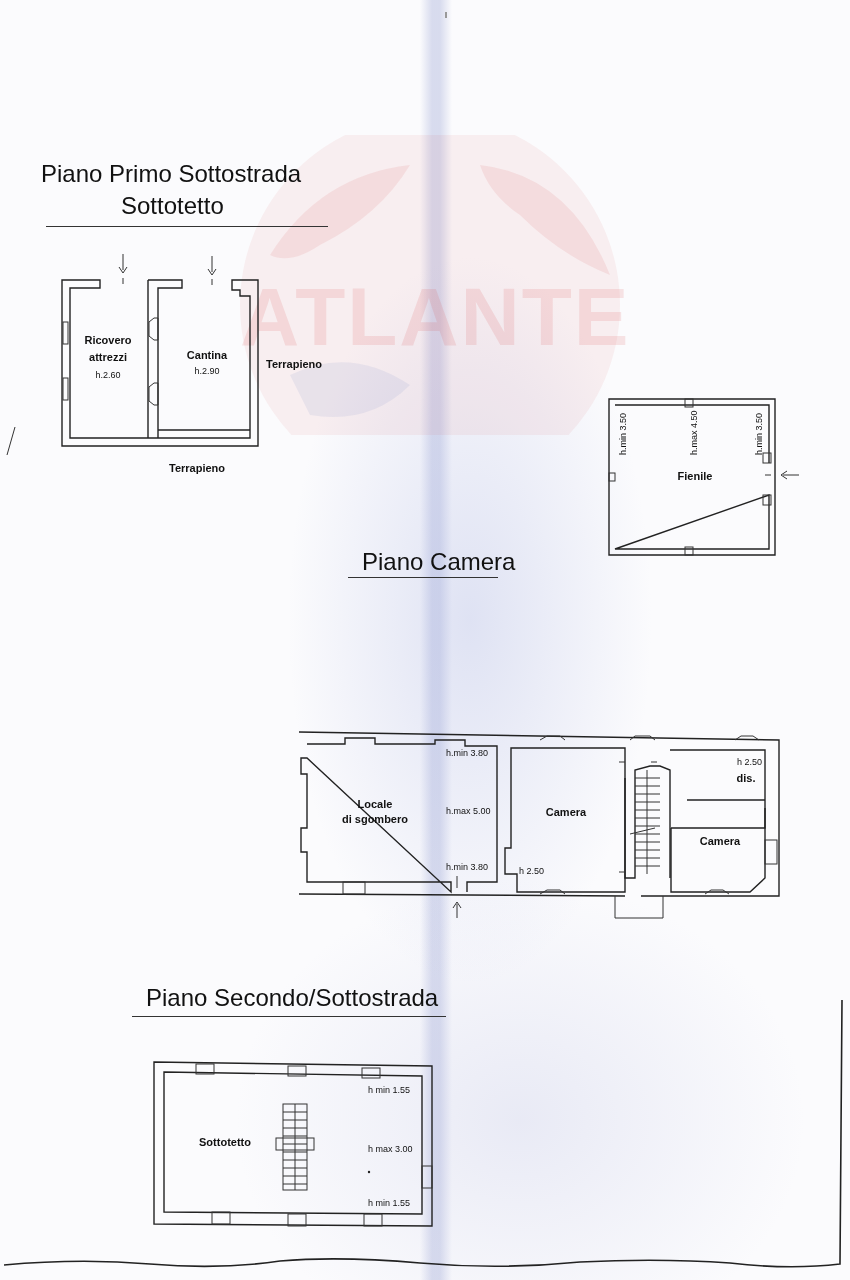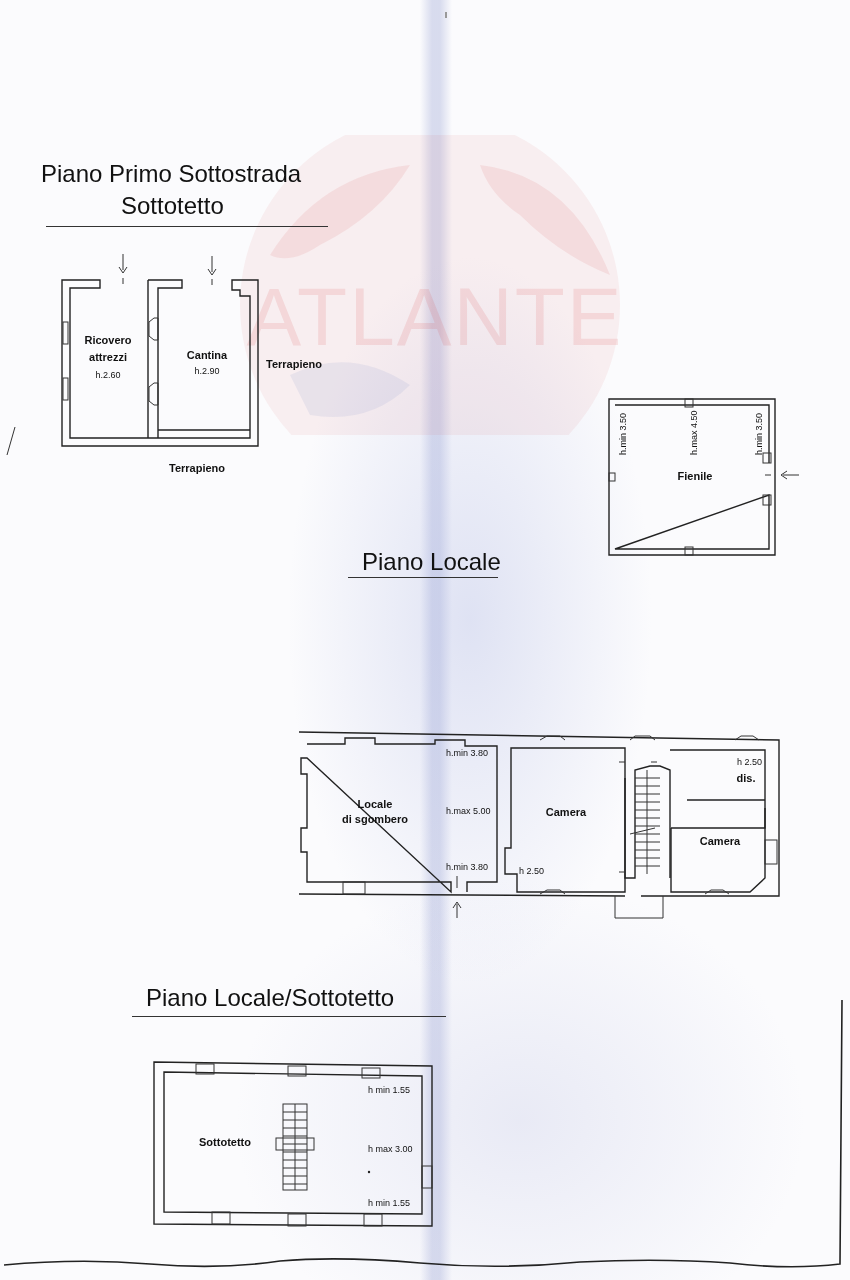--- a/index.html
+++ b/index.html
@@ -11,22 +11,22 @@
   }
   .scan-shade {
     position: absolute; inset: 0; pointer-events: none;
     background:
       radial-gradient(ellipse 260px 520px at 470px 620px, rgba(170,180,225,0.35), rgba(255,255,255,0) 70%),
       radial-gradient(ellipse 380px 320px at 520px 1120px, rgba(185,190,225,0.28), rgba(255,255,255,0) 75%),
       linear-gradient(90deg, rgba(255,255,255,0) 420px, rgba(150,160,210,0.35) 432px, rgba(150,160,210,0.35) 440px, rgba(255,255,255,0) 452px);
   }
   .watermark { position: absolute; left: 230px; top: 135px; width: 400px; height: 300px; pointer-events: none; }
   .watermark-text {
-    position: absolute; left: 240px; top: 270px; width: 390px; text-align: center;
-    font-family: "Liberation Sans", sans-serif; font-weight: normal; font-size: 82px;
+    position: absolute; left: 240px; top: 270px; width: 390px; text-align: left;
+    font-family: "Liberation Sans", sans-serif; font-weight: bold; font-size: 82px;
     letter-spacing: 2px; color: rgba(215,60,60,0.13); pointer-events: none;
   }
   .section-title { position: absolute; font-size: 24px; line-height: 1.15; color: #111; }
   .title-rule { position: absolute; height: 1px; background: #333; }
   .plan { position: absolute; overflow: visible; }
   .plan text { font-family: "Liberation Sans", sans-serif; fill: #111; }
   .lbl { font-size: 11px; font-weight: bold; }
   .sm { font-size: 9px; }
   .wall { fill: none; stroke: #222; stroke-width: 1.4; }
   .thin { fill: none; stroke: #333; stroke-width: 1; }
@@ -95,21 +95,21 @@
   <g>
     <line x1="178" y1="80" x2="194" y2="80" class="thin"></line>
       <path d="M182 76 L176 80 L182 84" class="thin"></path>
   </g>
   <text class="sm" transform="translate(21,60) rotate(-90)">h.min 3.50</text>
   <text class="sm" transform="translate(92,60) rotate(-90)">h.max 4.50</text>
   <text class="sm" transform="translate(157,60) rotate(-90)">h.min 3.50</text>
   <text class="lbl" x="90" y="85" text-anchor="middle">Fienile</text>
 </svg>
 
-<div class="section-title" style="left:362px; top:548px;">Piano Locale</div>
+<div class="section-title" style="left:362px; top:548px;">Piano Camera</div>
 <div class="title-rule" style="left:348px; top:577px; width:150px;"></div>
 
 <svg class="plan" style="left:295px; top:728px;" width="490" height="195">
 
   <path class="wall" d="M4 4 L484 12 L484 168 L346 168 M330 168 L4 166 Z"></path>
 
   <path class="wall" d="M12 16 L50 16 L50 10 L80 10 L80 16 L140 16 L140 12 L170 12 L170 18 L202 18 L202 154 L172 154 L172 164 M156 164 L156 154 L12 154 L12 124 L6 124 L6 100 L12 100 L12 46 L6 46 L6 30 L12 30 Z"></path>
   <rect x="48" y="154" width="22" height="12" class="thin"></rect>
   <line x1="162" y1="148" x2="162" y2="160" class="thin"></line>
   <g>
@@ -154,21 +154,21 @@
   <text class="sm" x="151" y="28">h.min 3.80</text>
   <text class="sm" x="151" y="86">h.max 5.00</text>
   <text class="sm" x="151" y="142">h.min 3.80</text>
   <text class="lbl" x="271" y="88" text-anchor="middle">Camera</text>
   <text class="sm" x="224" y="146">h 2.50</text>
   <text class="lbl" x="451" y="54" text-anchor="middle">dis.</text>
   <text class="sm" x="442" y="37">h 2.50</text>
   <text class="lbl" x="425" y="117" text-anchor="middle">Camera</text>
 </svg>
 
-<div class="section-title" style="left:146px; top:984px;">Piano Locale/Sottotetto</div>
+<div class="section-title" style="left:146px; top:984px;">Piano Secondo/Sottostrada</div>
 <div class="title-rule" style="left:132px; top:1016px; width:314px;"></div>
 
 <svg class="plan" style="left:150px; top:1058px;" width="285" height="175">
   <path class="wall" d="M4 4 L282 8 L282 168 L4 166 Z"></path>
   <path class="wall" d="M14 14 L272 18 L272 156 L14 154 Z"></path>
   <g class="thin">
     <rect x="46" y="6" width="18" height="10"></rect>
       <rect x="138" y="8" width="18" height="10"></rect>
       <rect x="212" y="10" width="18" height="10"></rect>
     <rect x="62" y="154" width="18" height="12"></rect>

